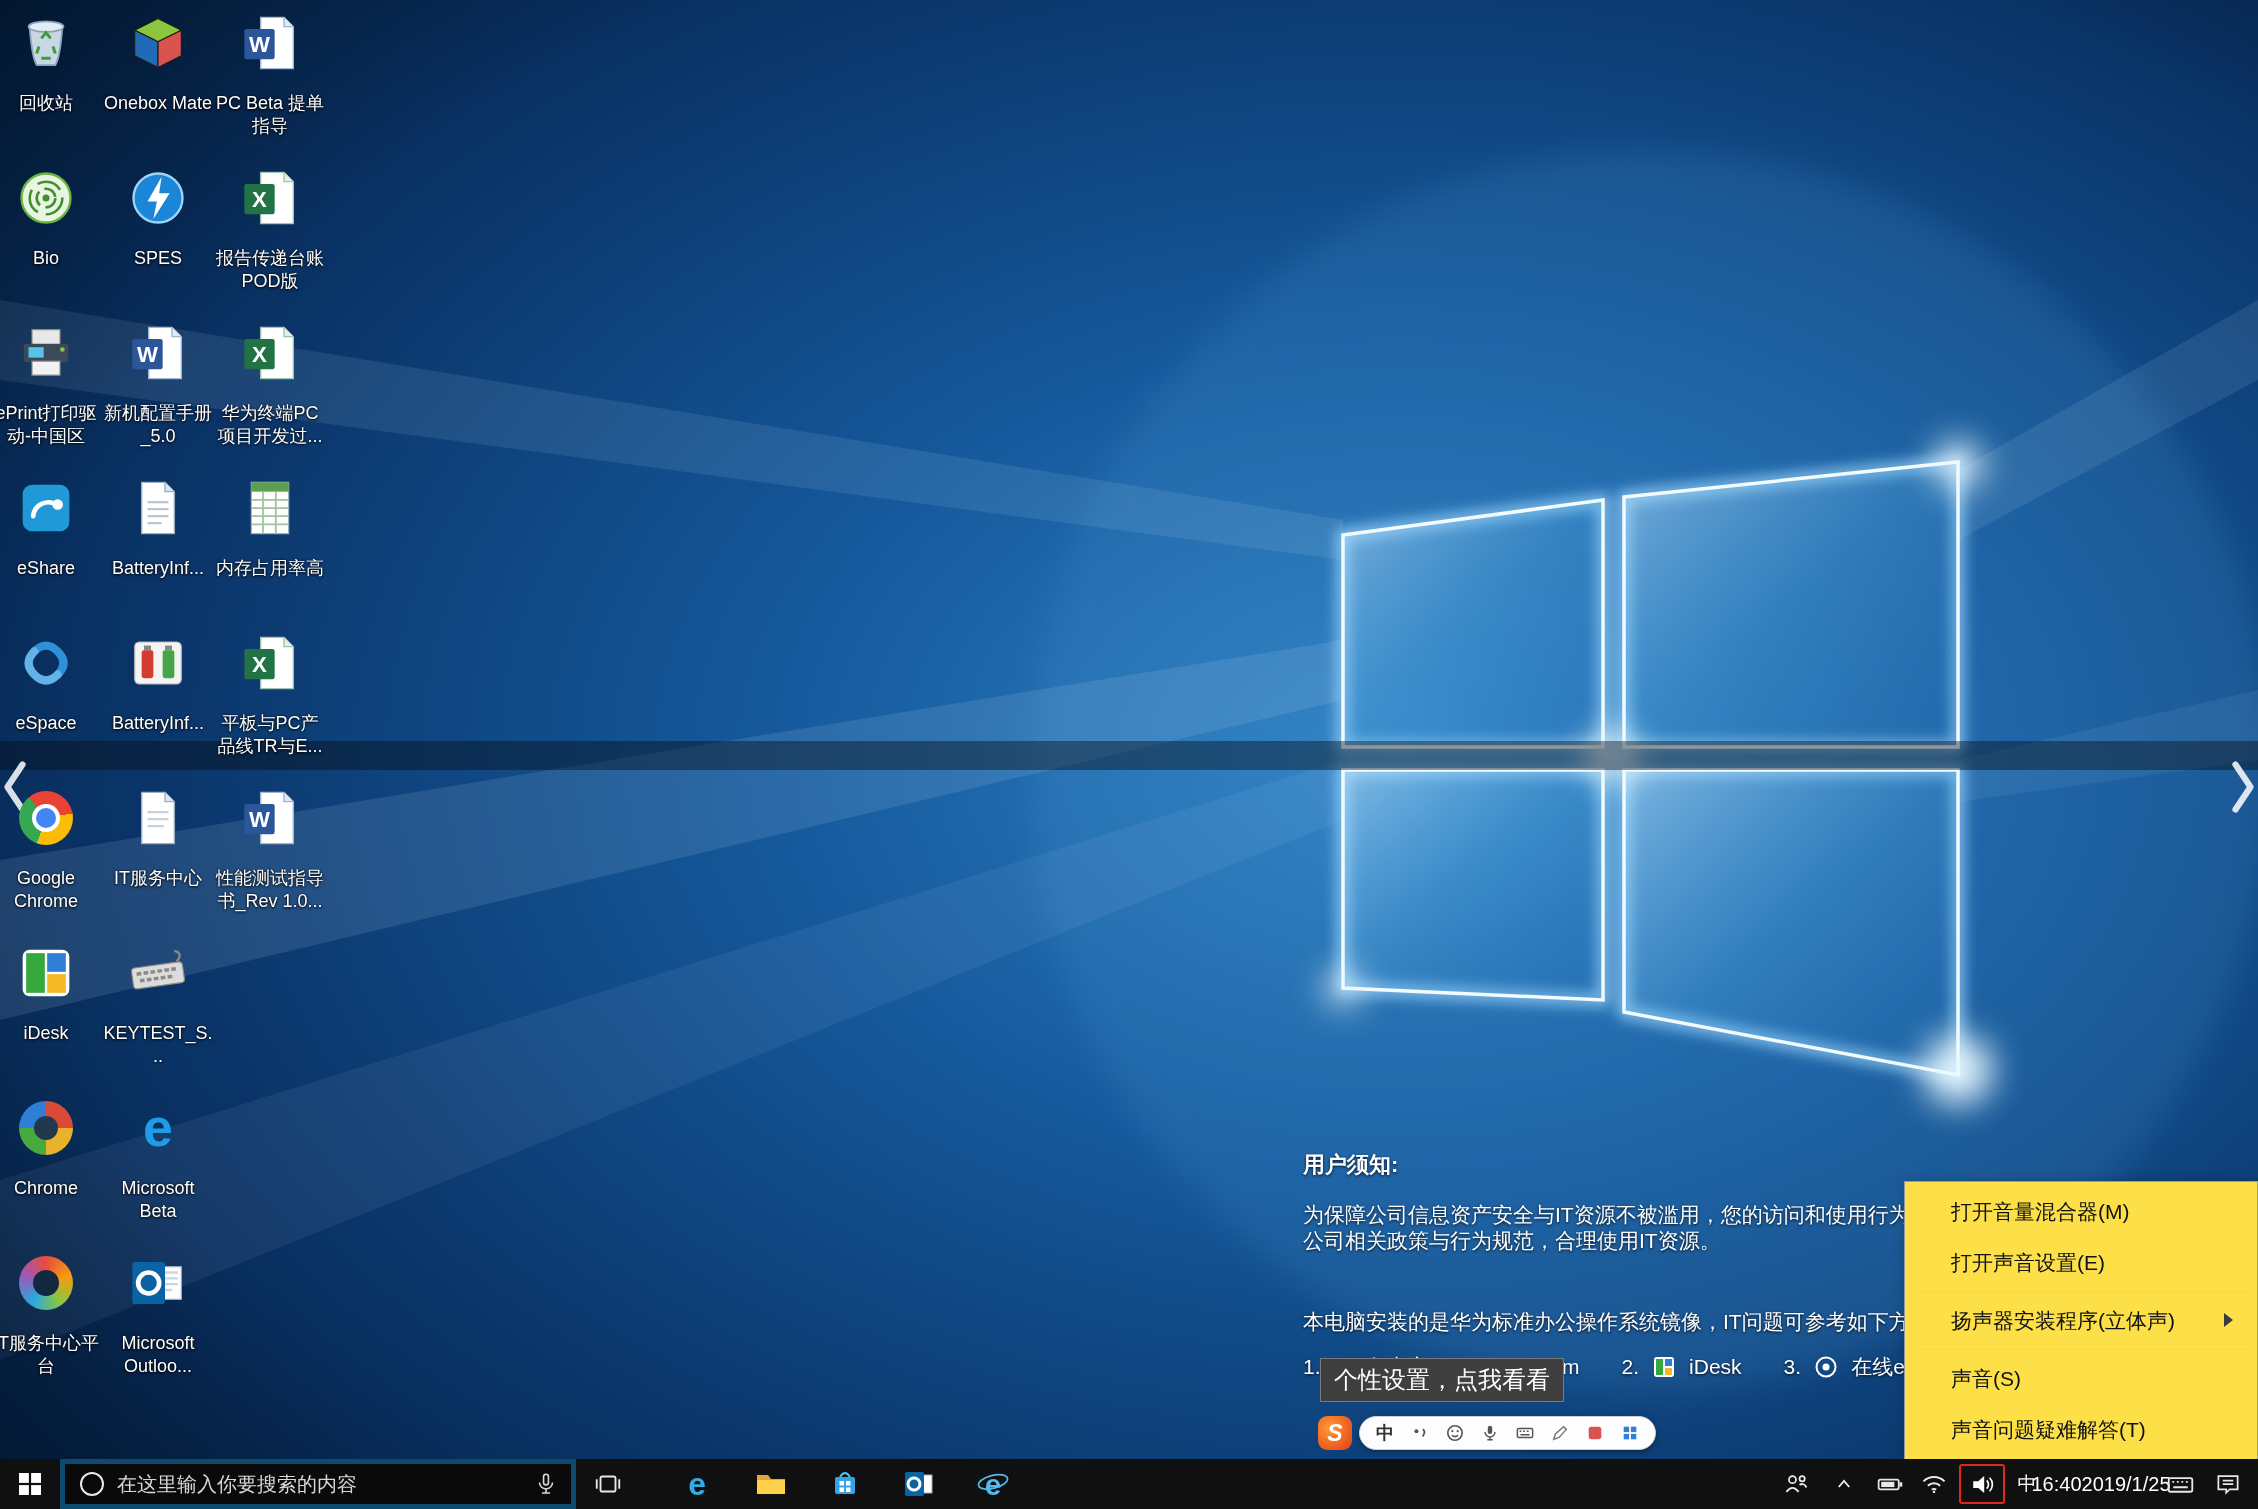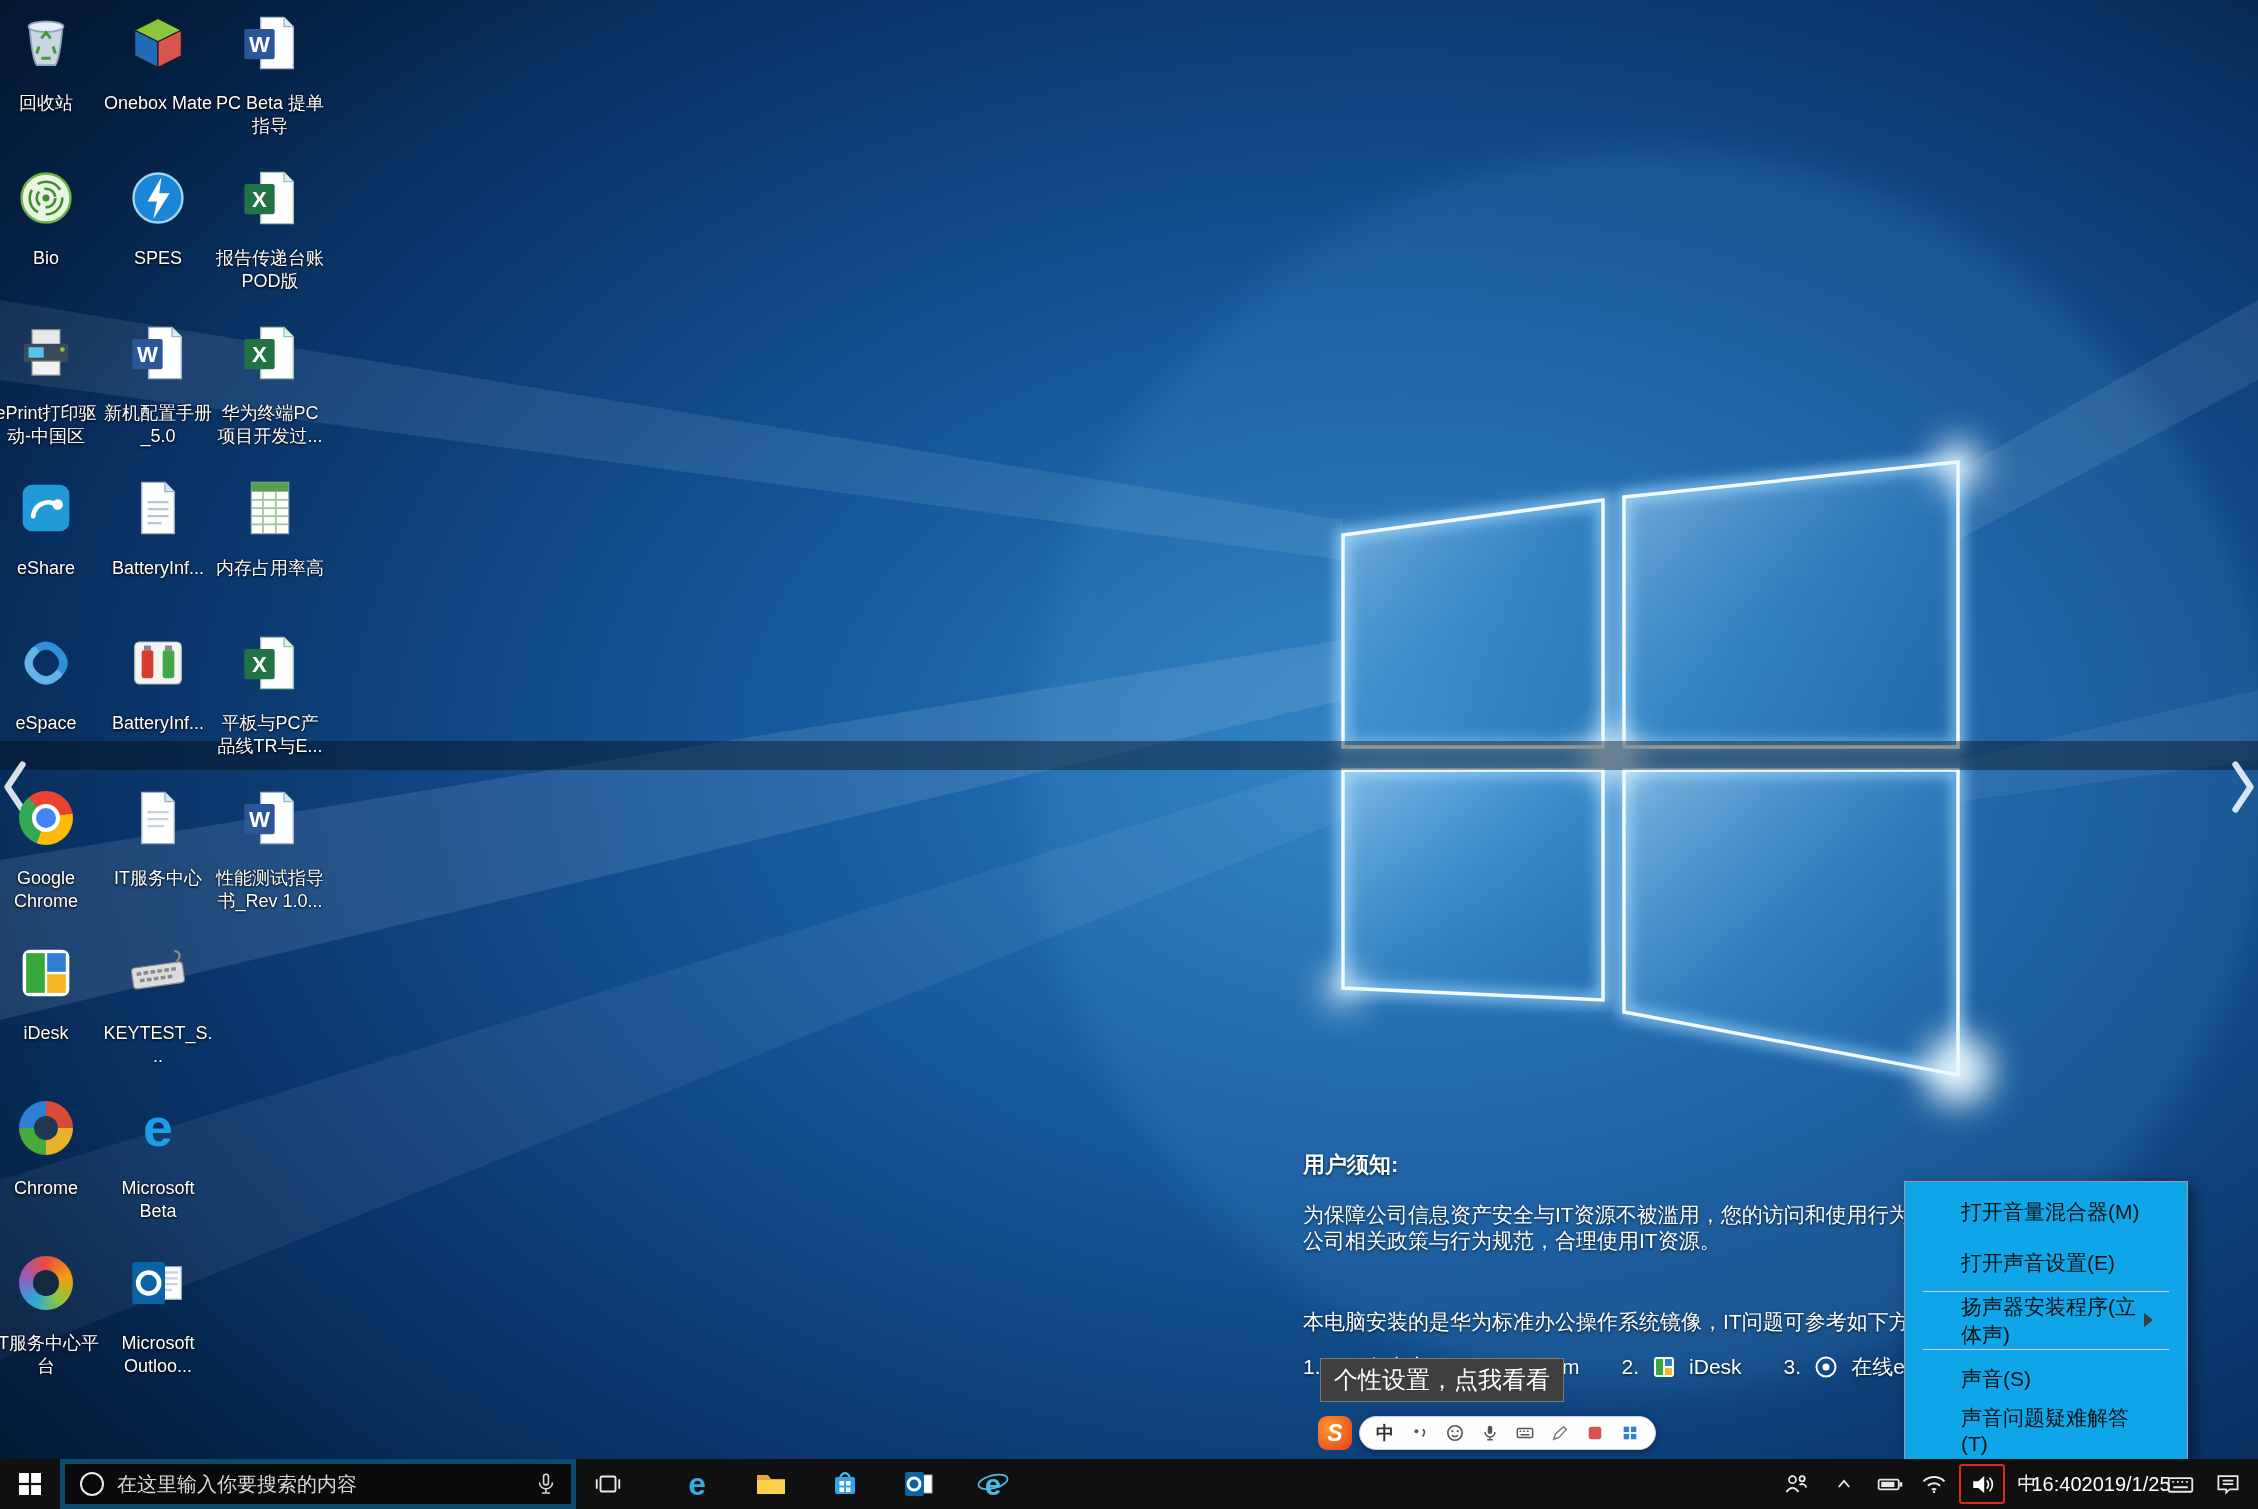--- a/index.html
+++ b/index.html
@@ -35,21 +35,21 @@
 .inline-ic{display:inline-flex;width:22px;height:22px;flex:none}
 
 
 .tip{position:absolute;left:1320px;top:1358px;background:#3f3f3f;color:#fff;font-size:24px;padding:5px 13px;border:1px solid #7a7a7a;z-index:40;white-space:nowrap}
 .sogou{position:absolute;left:1318px;top:1416px;display:flex;align-items:center;gap:7px;z-index:40}
 .sogou-logo{width:34px;height:34px;border-radius:9px;background:radial-gradient(circle at 35% 35%,#ff9b2f,#e23c1e);color:#fff;font-weight:bold;font-size:23px;display:flex;align-items:center;justify-content:center;font-style:italic}
 .sogou-bar{height:34px;background:#fdfdfd;border:1px solid #c8d0d8;border-radius:17px;display:flex;align-items:center;padding:0 14px;gap:13px;box-shadow:0 2px 6px rgba(0,0,0,.35)}
 .sg-ic{display:flex;align-items:center;justify-content:center;width:22px;height:22px;font-size:18px;color:#333;font-weight:bold}
 
 
-.context-menu{position:absolute;left:1904px;top:1181px;width:284px;background:#0ea5e9;border:1px solid #9b9b9b;box-shadow:5px 5px 14px rgba(0,0,0,.45);padding:4px 16px;z-index:50}
+.context-menu{position:absolute;left:1904px;top:1181px;width:354px;background:#fde047;border:1px solid #9b9b9b;box-shadow:5px 5px 14px rgba(0,0,0,.45);padding:4px 6px;z-index:50}
 .menu-item{height:51px;display:flex;align-items:center;padding:0 30px 0 40px;font-size:21px;color:#121212;position:relative}
 .menu-sep{height:1px;background:#d2d2d2;margin:3px 2px}
 .sub-arrow{position:absolute;right:18px;top:18px;width:0;height:0;border-left:9px solid #3c3c3c;border-top:7px solid transparent;border-bottom:7px solid transparent}
 
 
 .taskbar{position:absolute;left:0;right:0;bottom:0;height:50px;background:#101010;display:flex;align-items:center;z-index:60}
 .tb-btn{width:64px;height:50px;display:flex;align-items:center;justify-content:center}
 .start{width:60px}
 .searchbox{width:516px;height:50px;background:#0a0a0a;border:5px solid #0c4a6e;display:flex;align-items:center}
 .cortana-ring{width:24px;height:24px;border:2.5px solid #e9e9e9;border-radius:50%;margin:0 13px 0 15px;flex:none}

